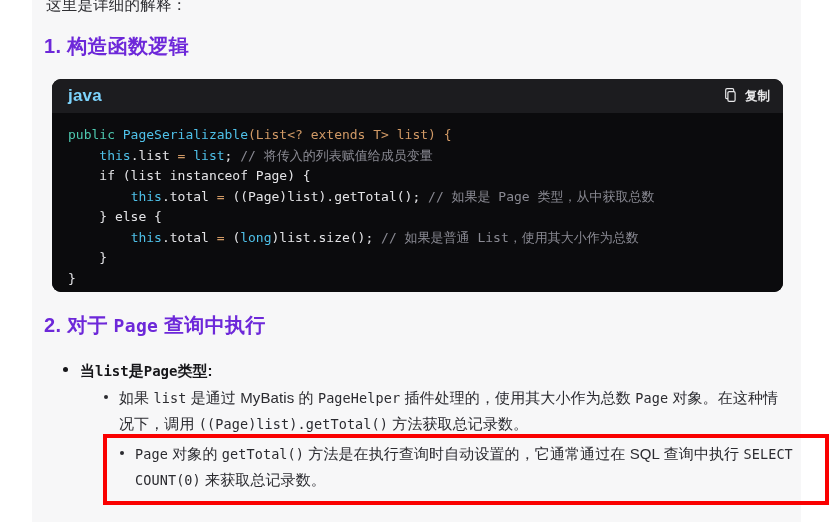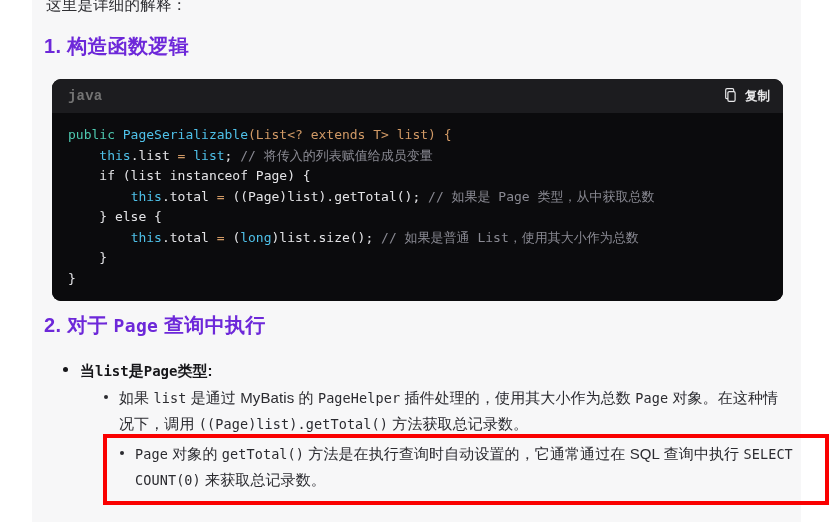--- a/index.html
+++ b/index.html
@@ -78,39 +78,39 @@
   .code-header {
     height: 34px;
     background: #1c1c1f;
     display: flex;
     align-items: center;
     justify-content: space-between;
     padding: 0 13px 0 16px;
     box-sizing: border-box;
   }
   .code-lang {
-    color: #737373;
-    font-size: 14px;
-    font-weight: bold;
-    font-family: Liberation Mono, monospace;
+    color: #7dd3fc;
+    font-size: 17px;
+    font-weight: bold;
+    font-family: Liberation Sans, sans-serif;
     letter-spacing: 0.2px;
   }
   .copy-btn {
     display: flex;
     align-items: flex-start;
     gap: 6px;
     color: #e8e8ea;
     font-size: 12.5px;
     font-weight: bold;
     cursor: pointer;
   }
   .copy-btn svg { display: block; }
   .code-body {
     background: #0b0b0d;
-    padding: 12px 0 12px 0;
+    padding: 12px 0 3px 0;
     font-family: "DejaVu Sans Mono", "Liberation Mono", monospace;
     font-size: 13px;
     line-height: 20.5px;
     white-space: pre;
     color: #e4e4e7;
   }
   .code-line { padding: 0 16px; }
 
   
   .t-kw   { color: #4ec9b0; }

